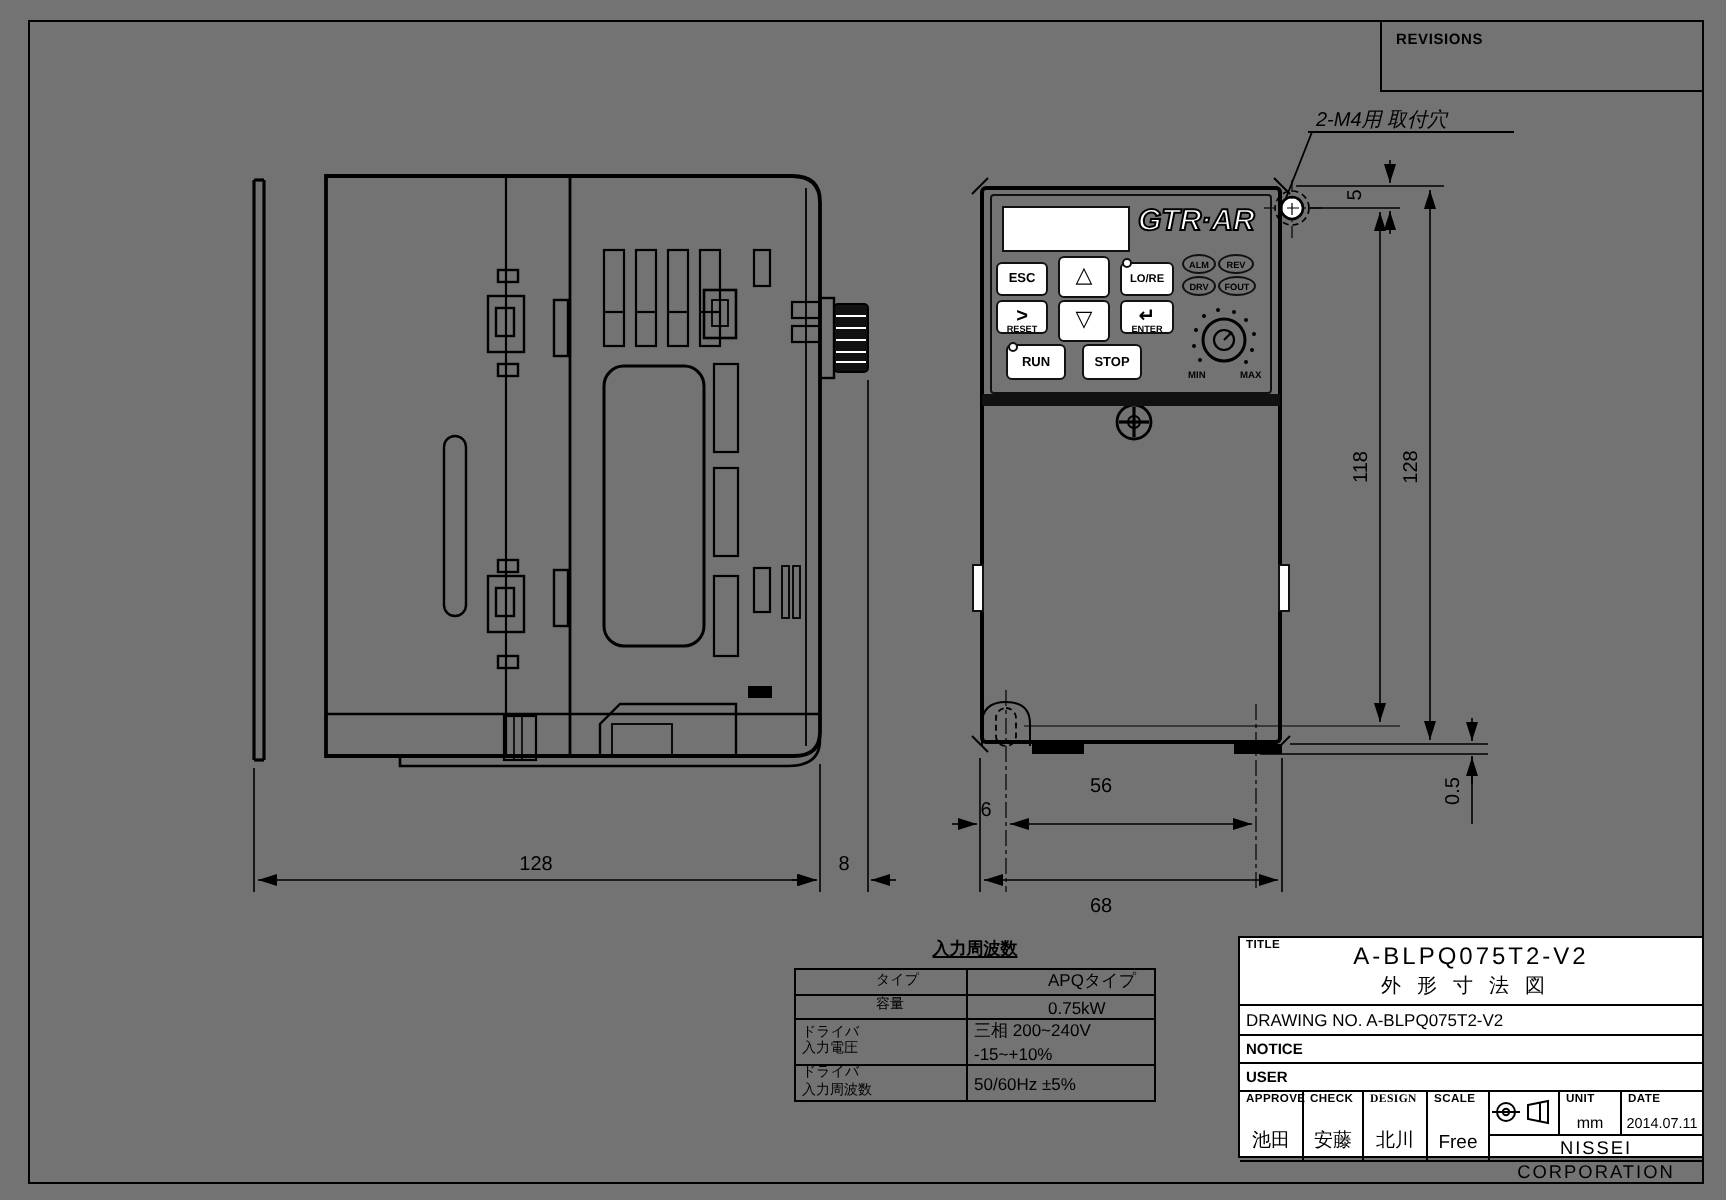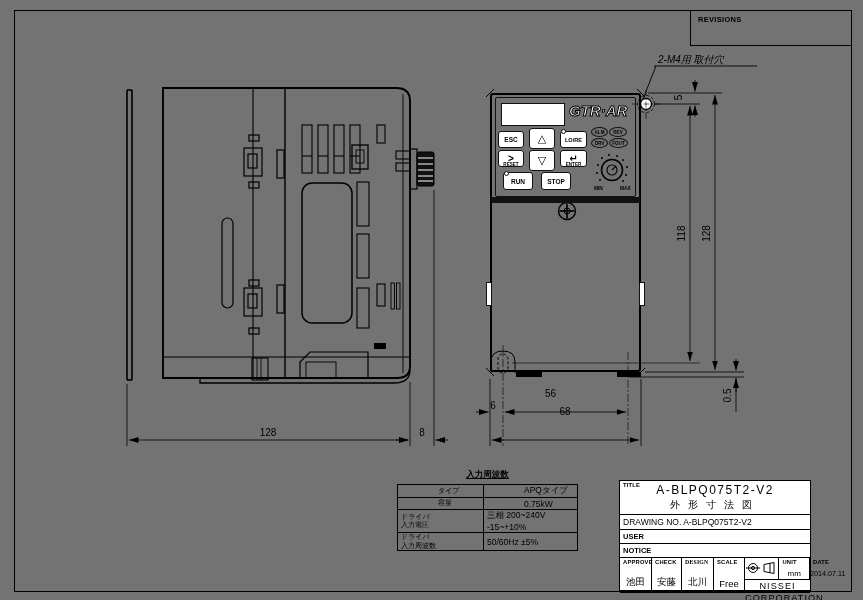--- a/index.html
+++ b/index.html
@@ -34,21 +34,21 @@
   
   #spec{left:397px;top:469px;width:181px;}
   #spec .stitle{display:block;text-align:center;font-size:8.5px;font-weight:bold;text-decoration:underline;margin-bottom:3px;}
   #spec table{border-collapse:collapse;width:181px;table-layout:fixed;}
   #spec td{border:1.3px solid #000;padding:0 3px;vertical-align:middle;}
   #spec td.l{width:42px;font-size:7px;white-space:pre-line;line-height:1.15;}
   #spec td.v{font-size:8.5px;}
   #spec tr.s td{height:11px;padding-left:40px;}
   #spec tr.t td{height:17px;}
   
-  #tblock{left:619px;top:480px;width:192px;height:111px;border:1.8px solid #000;background:#fff;}
+  #tblock{left:619px;top:468px;width:233px;height:111px;border:1.8px solid #000;background:#fff;}
   #tblock .row{position:relative;border-bottom:1.3px solid #000;}
   .lab{position:absolute;left:3px;top:1px;font-size:5.8px;font-weight:bold;letter-spacing:.2px;}
   #trow{height:33px;}
   #trow .t1{position:absolute;left:0;right:0;top:2px;text-align:center;font-size:12px;letter-spacing:1.5px;}
   #trow .t2{position:absolute;left:0;right:0;top:17px;text-align:center;font-size:10px;letter-spacing:8px;}
   #drow{height:14px;font-size:8.5px;line-height:14px;padding-left:3px;}
   #urow,#nrow{height:13px;font-size:7.5px;line-height:13px;padding-left:3px;font-weight:bold;}
   #brow{height:34px;display:flex;border-bottom:none;}
   .bcell{position:relative;border-right:1.3px solid #000;height:100%;}
   .bcell .val{position:absolute;left:0;right:0;bottom:3px;text-align:center;font-size:9.5px;}
@@ -295,21 +295,21 @@
   <div class="abs notch" style="left:639px;top:282px;width:6px;height:24px;"></div>
   <div class="abs foot" style="left:516px;top:372px;width:26px;height:5px;"></div>
   <div class="abs foot" style="left:617px;top:372px;width:24px;height:5px;"></div>
 
   <div class="txt" style="left:658px;top:53px;font-size:10px;font-style:italic;">2-M4用 取付穴</div>
 
   <div class="txt dim" style="left:248px;top:427px;width:40px;text-align:center;">128</div>
   <div class="txt dim" style="left:412px;top:427px;width:20px;text-align:center;">8</div>
   <div class="txt dim" style="left:486px;top:400px;width:14px;text-align:center;">6</div>
   <div class="txt dim" style="left:545px;top:388px;width:40px;">56</div>
-  <div class="txt dim" style="left:545px;top:406px;width:40px;text-align:center;">68</div>
+  <div class="txt dim" style="left:545px;top:448px;width:40px;">68</div>
   <div class="txt dim rot" style="left:668px;top:92px;width:20px;text-align:center;">5</div>
   <div class="txt dim rot" style="left:663px;top:228px;width:36px;text-align:center;">118</div>
   <div class="txt dim rot" style="left:688px;top:228px;width:36px;text-align:center;">128</div>
   <div class="txt dim rot" style="left:710px;top:390px;width:34px;text-align:center;">0.5</div>
 
   <div class="abs" id="spec">
     <span class="stitle">入力周波数</span>
     <table>
       <tbody>
           <tr class="s">
@@ -337,25 +337,25 @@
   <div class="abs" id="tblock">
     <div class="row" id="trow">
       <span class="lab">TITLE</span>
       <div class="t1">A-BLPQ075T2-V2</div>
       <div class="t2">外形寸法図</div>
     </div>
     <div class="row" id="drow">
       <span>DRAWING NO.</span>
       <span>A-BLPQ075T2-V2</span>
     </div>
+    <div class="row" id="nrow">
+      <span>NOTICE</span>
+    </div>
     <div class="row" id="urow">
       <span>USER</span>
-    </div>
-    <div class="row" id="nrow">
-      <span>NOTICE</span>
     </div>
     <div class="row" id="brow">
       <div class="bcell" style="width:31px;">
         <span class="lab">APPROVE</span>
         <span class="val">池田</span>
       </div>
       <div class="bcell" style="width:29px;">
         <span class="lab">CHECK</span>
         <span class="val">安藤</span>
       </div>

